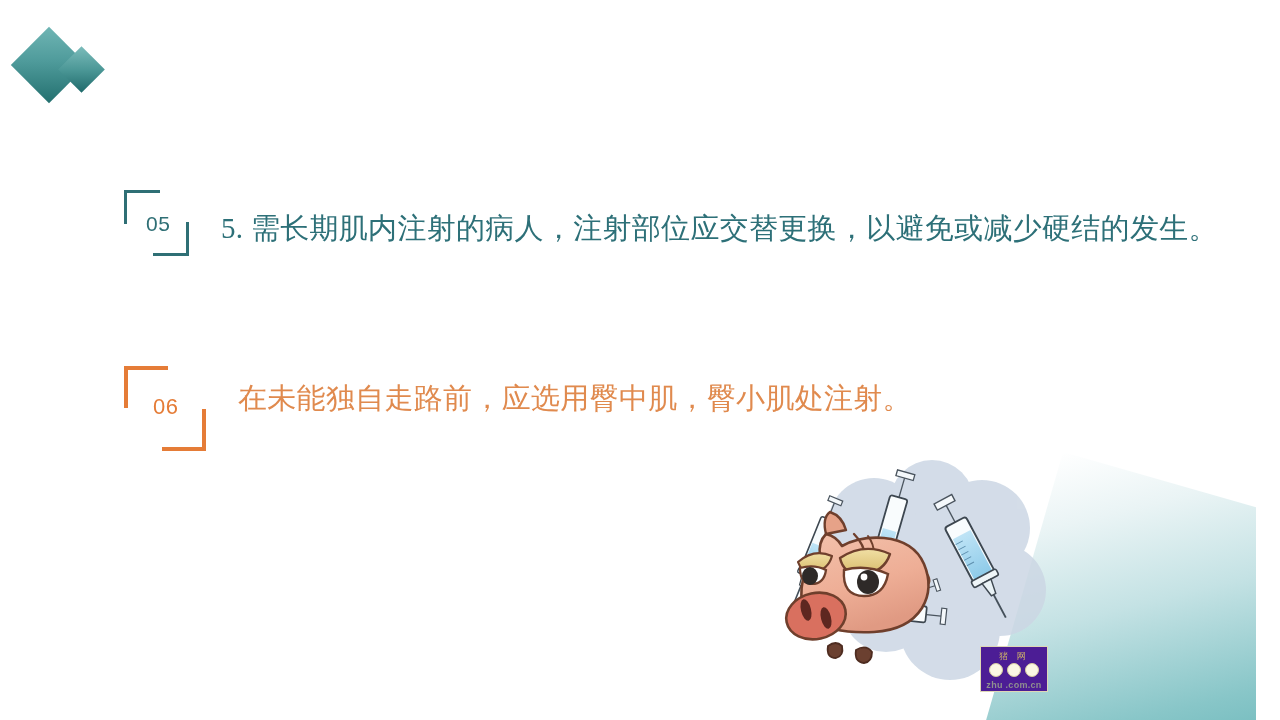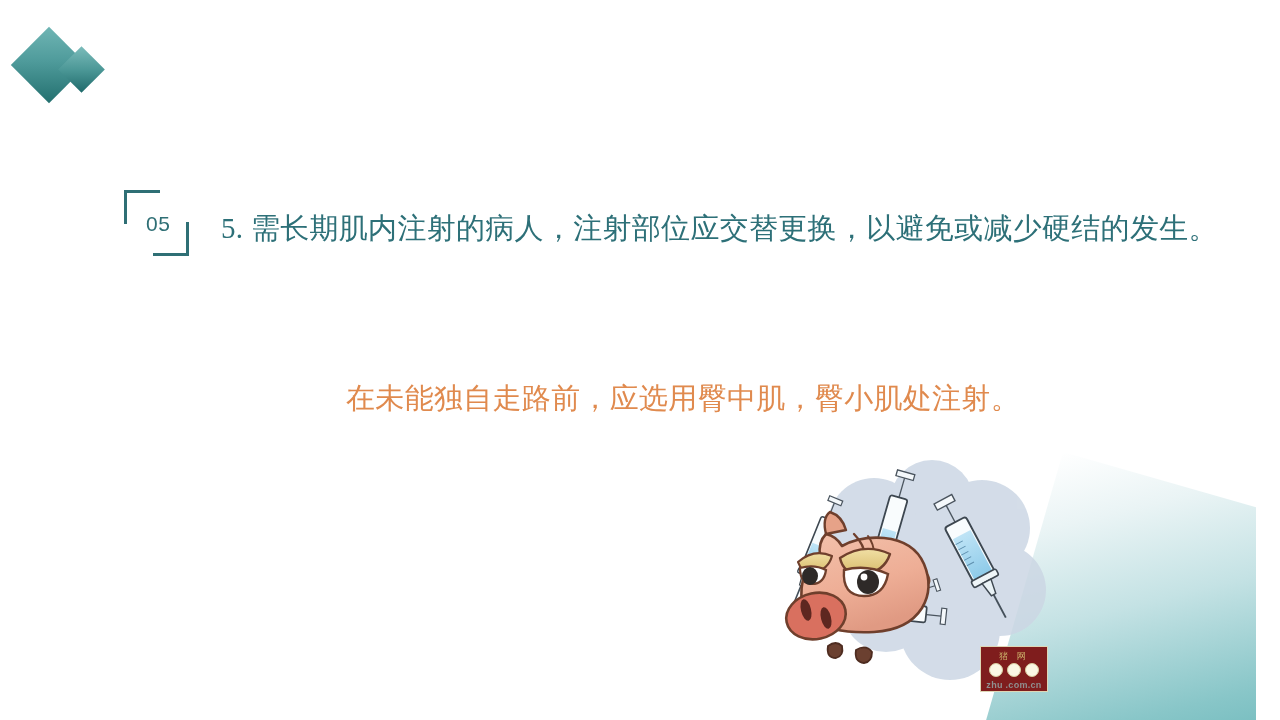--- a/index.html
+++ b/index.html
@@ -138,21 +138,21 @@
     top: 378px;
     color: #e08a4e;
     white-space: normal;
     width: 890px;
     text-align: center;
   }
   #para-06 .ln {
     display: block;
   }
   #para-06 .ln2 {
-    text-align: center;
+    text-align: left;
   }
 
   
   .corner-deco {
     position: absolute;
     left: 1063px;
     top: 452px;
     width: 290px;
     height: 290px;
     transform: rotate(16deg);
@@ -177,21 +177,21 @@
     display: block;
     width: 272px;
     height: 250px;
   }
   .wm-badge {
     position: absolute;
     left: 198px;
     top: 188px;
     width: 68px;
     height: 46px;
-    background: #7f1d1d;
+    background: #4c1d95;
     border: 1px solid #ded7b6;
     box-sizing: border-box;
     overflow: hidden;
   }
   .wm-badge .wm-top {
     position: absolute;
     left: 0; top: 3px;
     width: 100%;
     text-align: center;
     font-family: "Liberation Sans", sans-serif;
@@ -242,20 +242,25 @@
 
   <div class="marker" id="marker-05">
     <div class="brk brk-tl"></div>
     <div class="brk brk-br"></div>
     <div class="num">05</div>
   </div>
   <div class="para" id="para-05">
     <span class="ln ln1">5. 需长期肌内注射的病人，注射部位应交替更换，以避免或减少硬结的发生。</span>
   </div>
 
+  <div class="marker" id="marker-06">
+    <div class="brk brk-tl"></div>
+    <div class="brk brk-br"></div>
+    <div class="num">06</div>
+  </div>
   <div class="para" id="para-06">
     <span class="ln ln2">在未能独自走路前，应选用臀中肌，臀小肌处注射。</span>
   </div>
 
   <div class="illustration">
     <svg viewBox="0 0 272 250" xmlns="http://www.w3.org/2000/svg">
       <defs>
         <linearGradient id="pigGrad" x1="0" y1="0" x2="0.4" y2="1">
           <stop offset="0%" stop-color="#f3c2ac"></stop>
           <stop offset="60%" stop-color="#eeae96"></stop>

